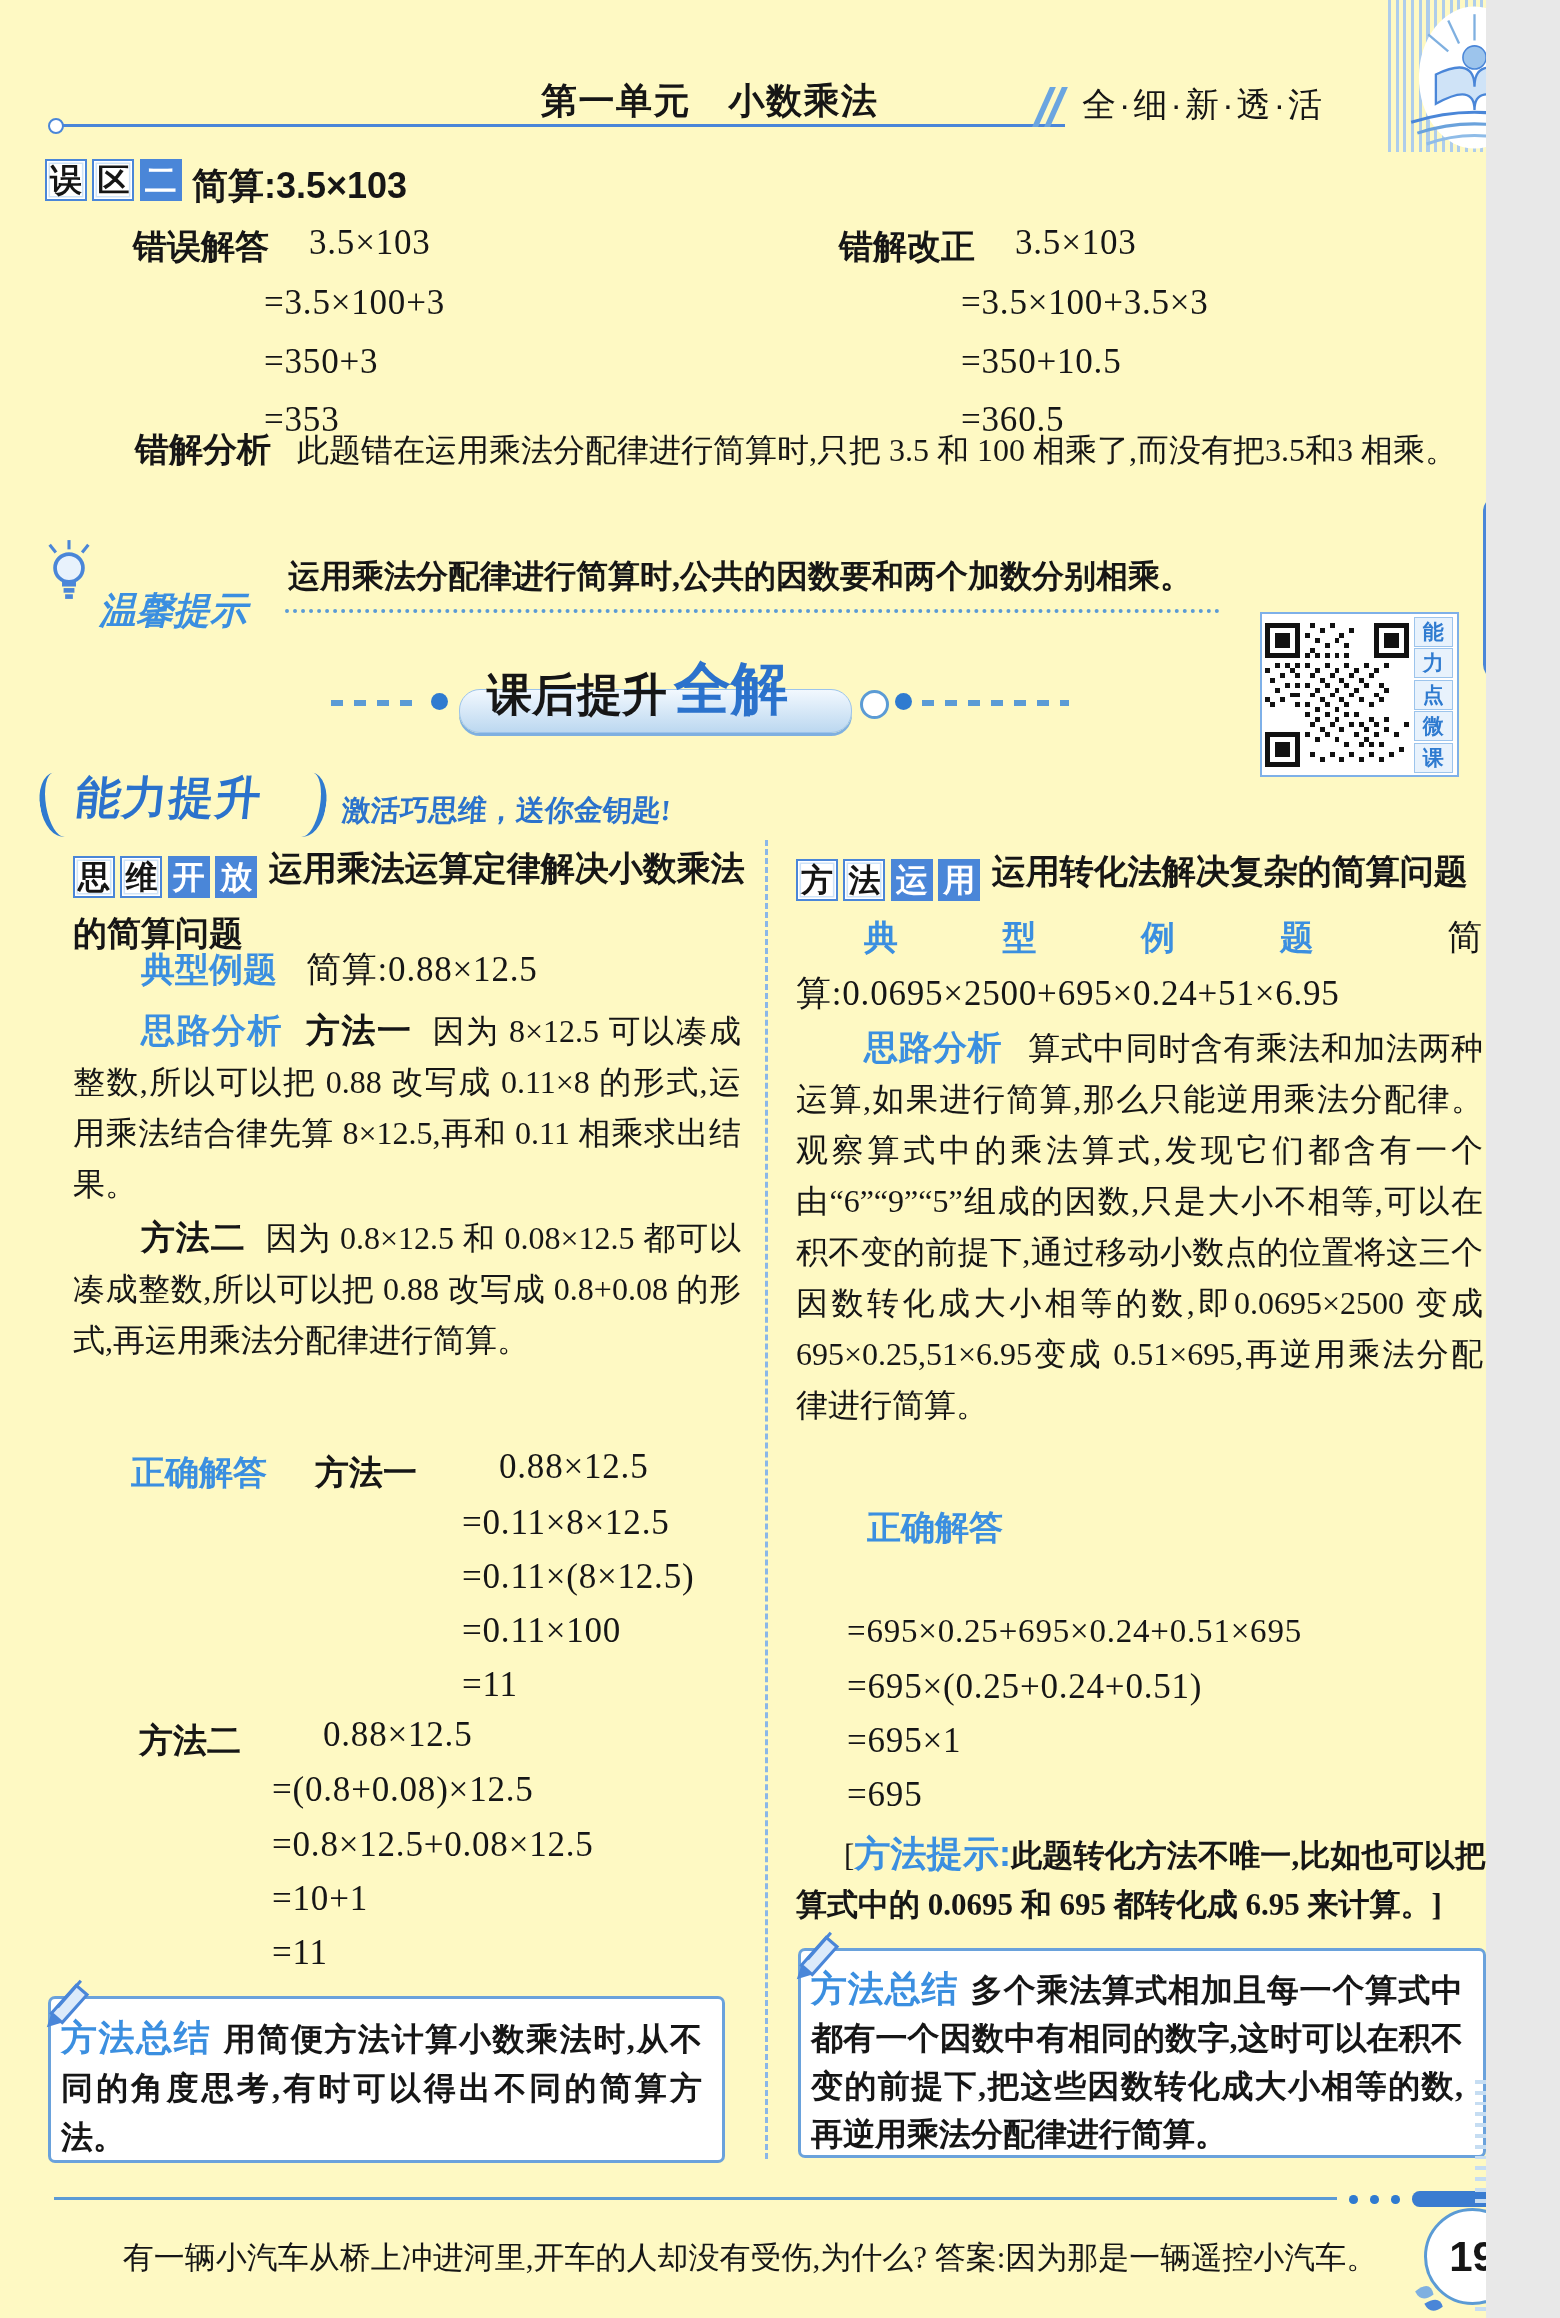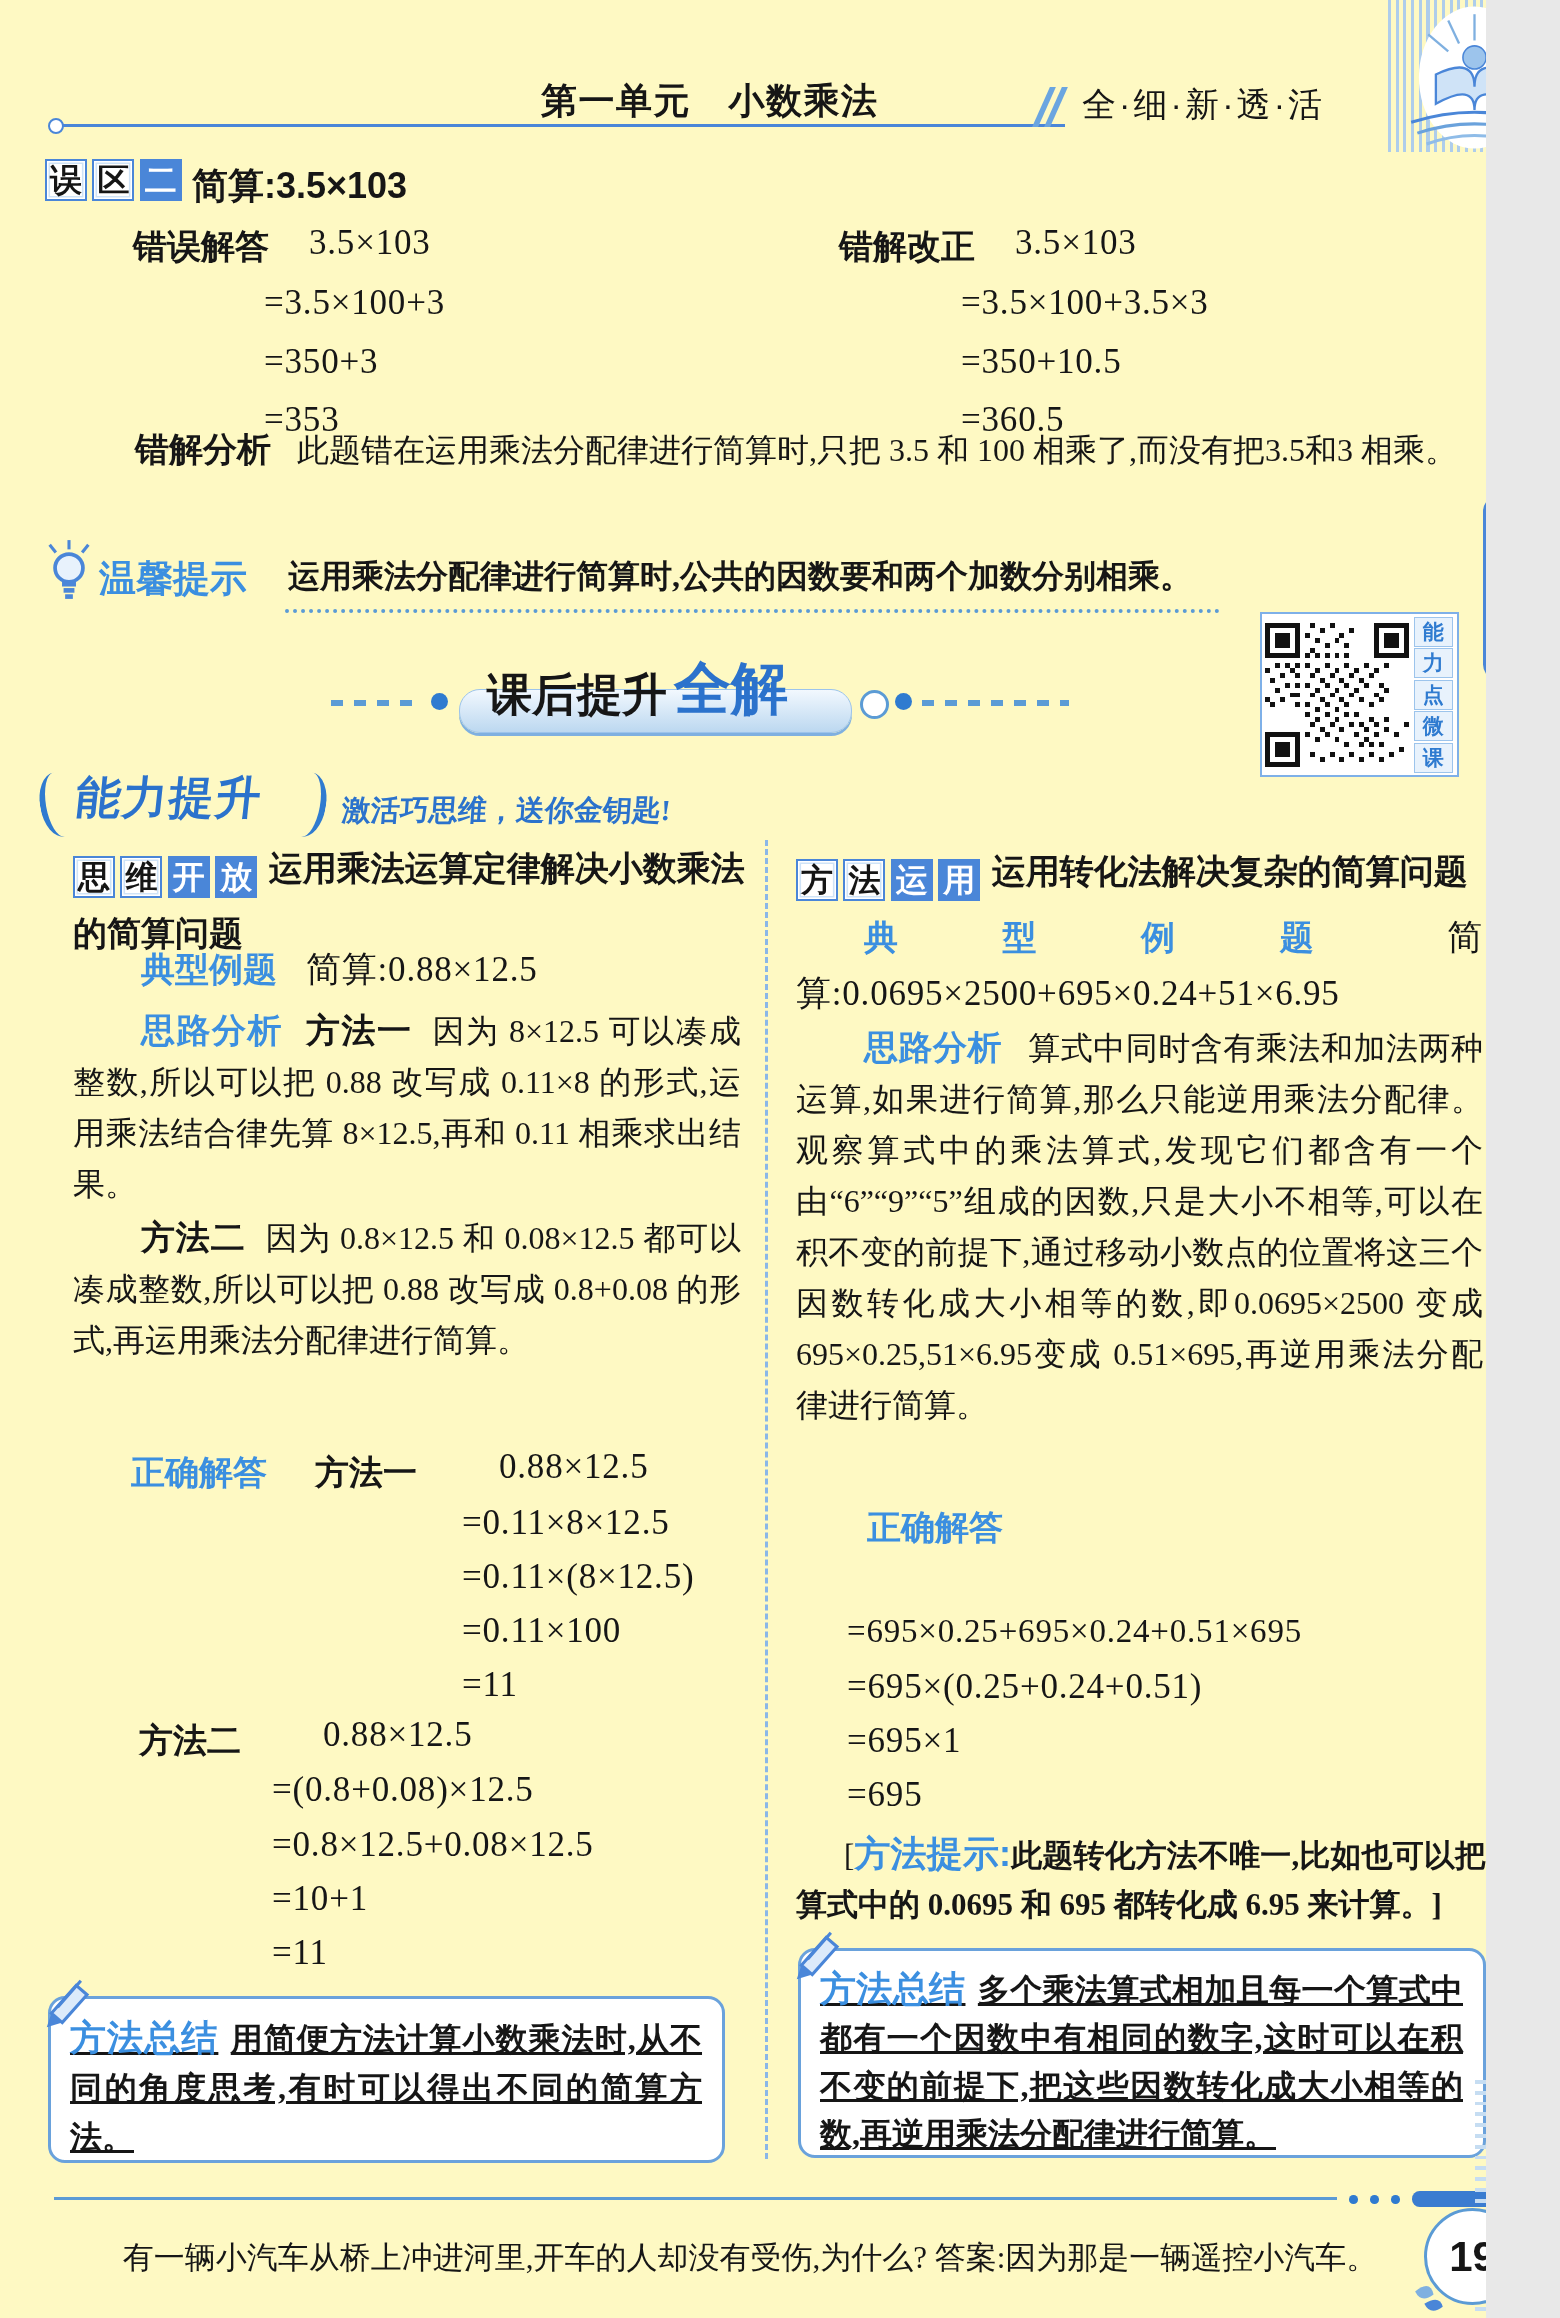--- a/index.html
+++ b/index.html
@@ -12,22 +12,22 @@
   .dkblue{color:#2b72cc;}
   .lbl{font-family:"Liberation Sans",sans-serif;font-weight:bold;font-size:34px;white-space:nowrap;}
   .eq{font-family:"Liberation Serif",serif;font-size:35px;letter-spacing:0.8px;white-space:nowrap;}
   .body{font-size:32px;line-height:51px;text-align:justify;}
   .kai{font-size:32px;line-height:49px;}
   .tagbox{display:inline-block;width:42px;height:42px;line-height:39px;text-align:center;font-size:32px;
           font-weight:bold;font-family:"Liberation Sans",sans-serif;margin-right:5.4px;box-sizing:border-box;
           vertical-align:-7.7px;}
   .tag-o{border:2.3px solid #4a86d8;color:#151515;background:#fff;box-shadow:inset 0 0 0 1.5px #fff,inset 0 0 0 3.1px #cfe3f7;}
   .tag-f{background:#4a86d8;color:#fff;border:2.3px solid #4a86d8;}
-  .sum-box{position:absolute;border:3.1px solid #6aa2dc;border-radius:17px;background:#fff;box-sizing:border-box;
-           padding:14px 20px 14px 19px;text-decoration:underline;}
+  .sum-box{position:absolute;border:3.1px solid #6aa2dc;border-radius:7px;background:#fff;box-sizing:border-box;
+           padding:14px 20px 14px 10px;}
   .dash-h{position:absolute;height:6.2px;background:repeating-linear-gradient(90deg,#5b9bd5 0 12.4px,transparent 12.4px 23px);}
   .dot{position:absolute;border-radius:50%;background:#2f7bd0;}
   .stripesV{background:repeating-linear-gradient(90deg,#aecdeb 0 3.1px,transparent 3.1px 7.7px);}
   .stripesH{background:repeating-linear-gradient(180deg,#c6ddf2 0 3.9px,transparent 3.9px 10.8px);}
 </style>
 </head>
 <body>
 
 <div class="page">
 
@@ -81,21 +81,21 @@
         <path d="M15.5 8 L15.5 2"></path>
           <path d="M7 10 L3 5"></path>
           <path d="M24 10 L28 5"></path>
       </g>
       <circle cx="15.5" cy="20" r="9" fill="#e8f2fc" stroke="#4a86d8" stroke-width="2.4"></circle>
       <rect x="11" y="29" width="9" height="3" fill="#4a86d8"></rect>
       <rect x="12" y="33" width="7" height="3" fill="#4a86d8"></rect>
       <rect x="13" y="37" width="5" height="3" fill="#4a86d8"></rect>
     </svg>
   </div>
-  <div class="abs lbl blue" style="left:99px;top:554px;font-size:37px;">温馨提示</div>
+  <div class="abs lbl blue" style="left:99px;top:586px;font-size:37px;font-style:italic;">温馨提示</div>
   <div class="abs kai b" style="left:288px;top:552px;width:1028px;">运用乘法分配律进行简算时,公共的因数要和两个加数分别相乘。</div>
   <div class="abs" style="left:285px;top:609px;width:935px;height:0;border-top:4.6px dotted #5b9bd5;"></div>
 
   <div class="dash-h" style="left:331px;top:700px;width:90px;"></div>
   <div class="dot" style="left:431px;top:693px;width:17px;height:17px;"></div>
   <div class="abs" style="left:459px;top:651px;width:391px;height:85px;">
     <div class="abs" style="left:0;bottom:3.1px;width:100%;height:42px;border-radius:21px;
          background:linear-gradient(180deg,#f2f8fe,#bcd8f0);border:1.5px solid #9cc4ec;box-shadow:0 3.1px 0 #7fb0e0;"></div>
     <div class="abs sans b" style="left:28px;bottom:10.8px;font-size:45px;z-index:2;">课后提升</div>
     <div class="abs sans b dkblue" style="left:215px;bottom:7.7px;font-size:57px;z-index:2;">全解</div>

